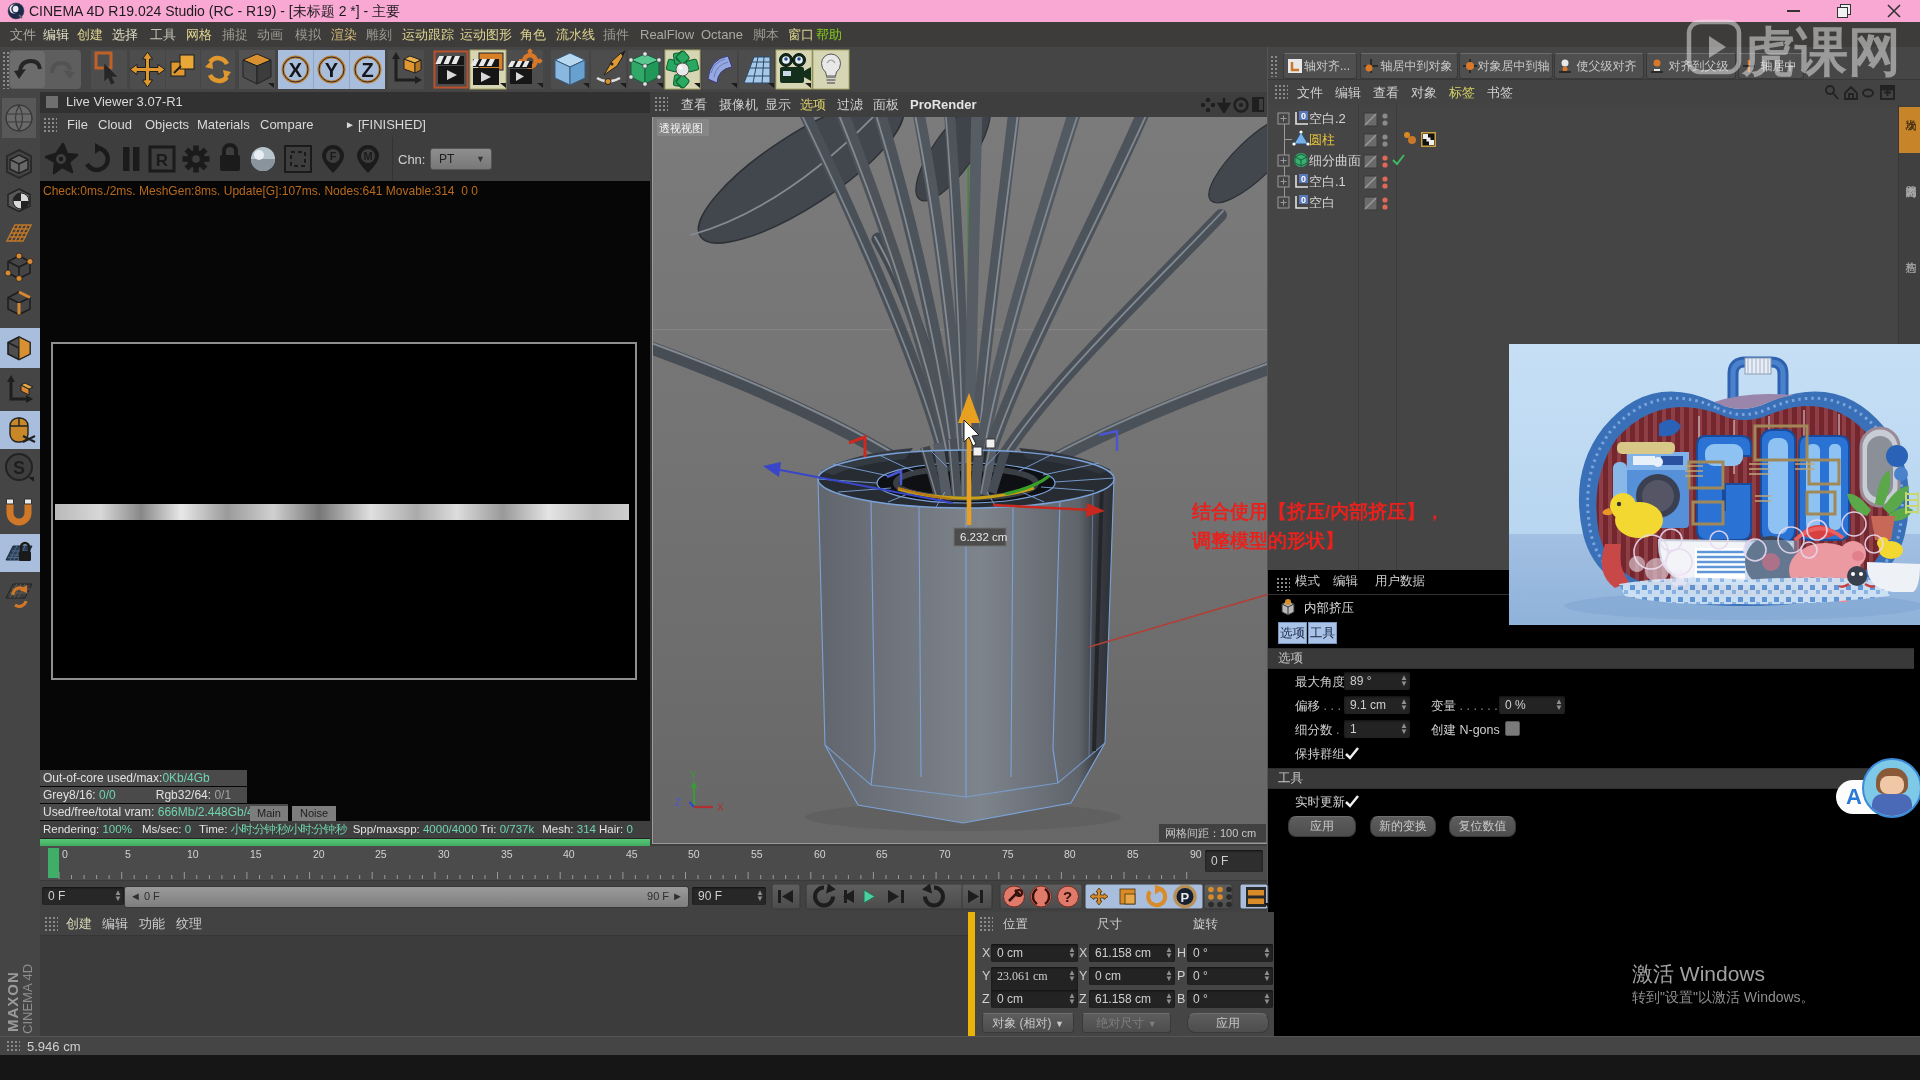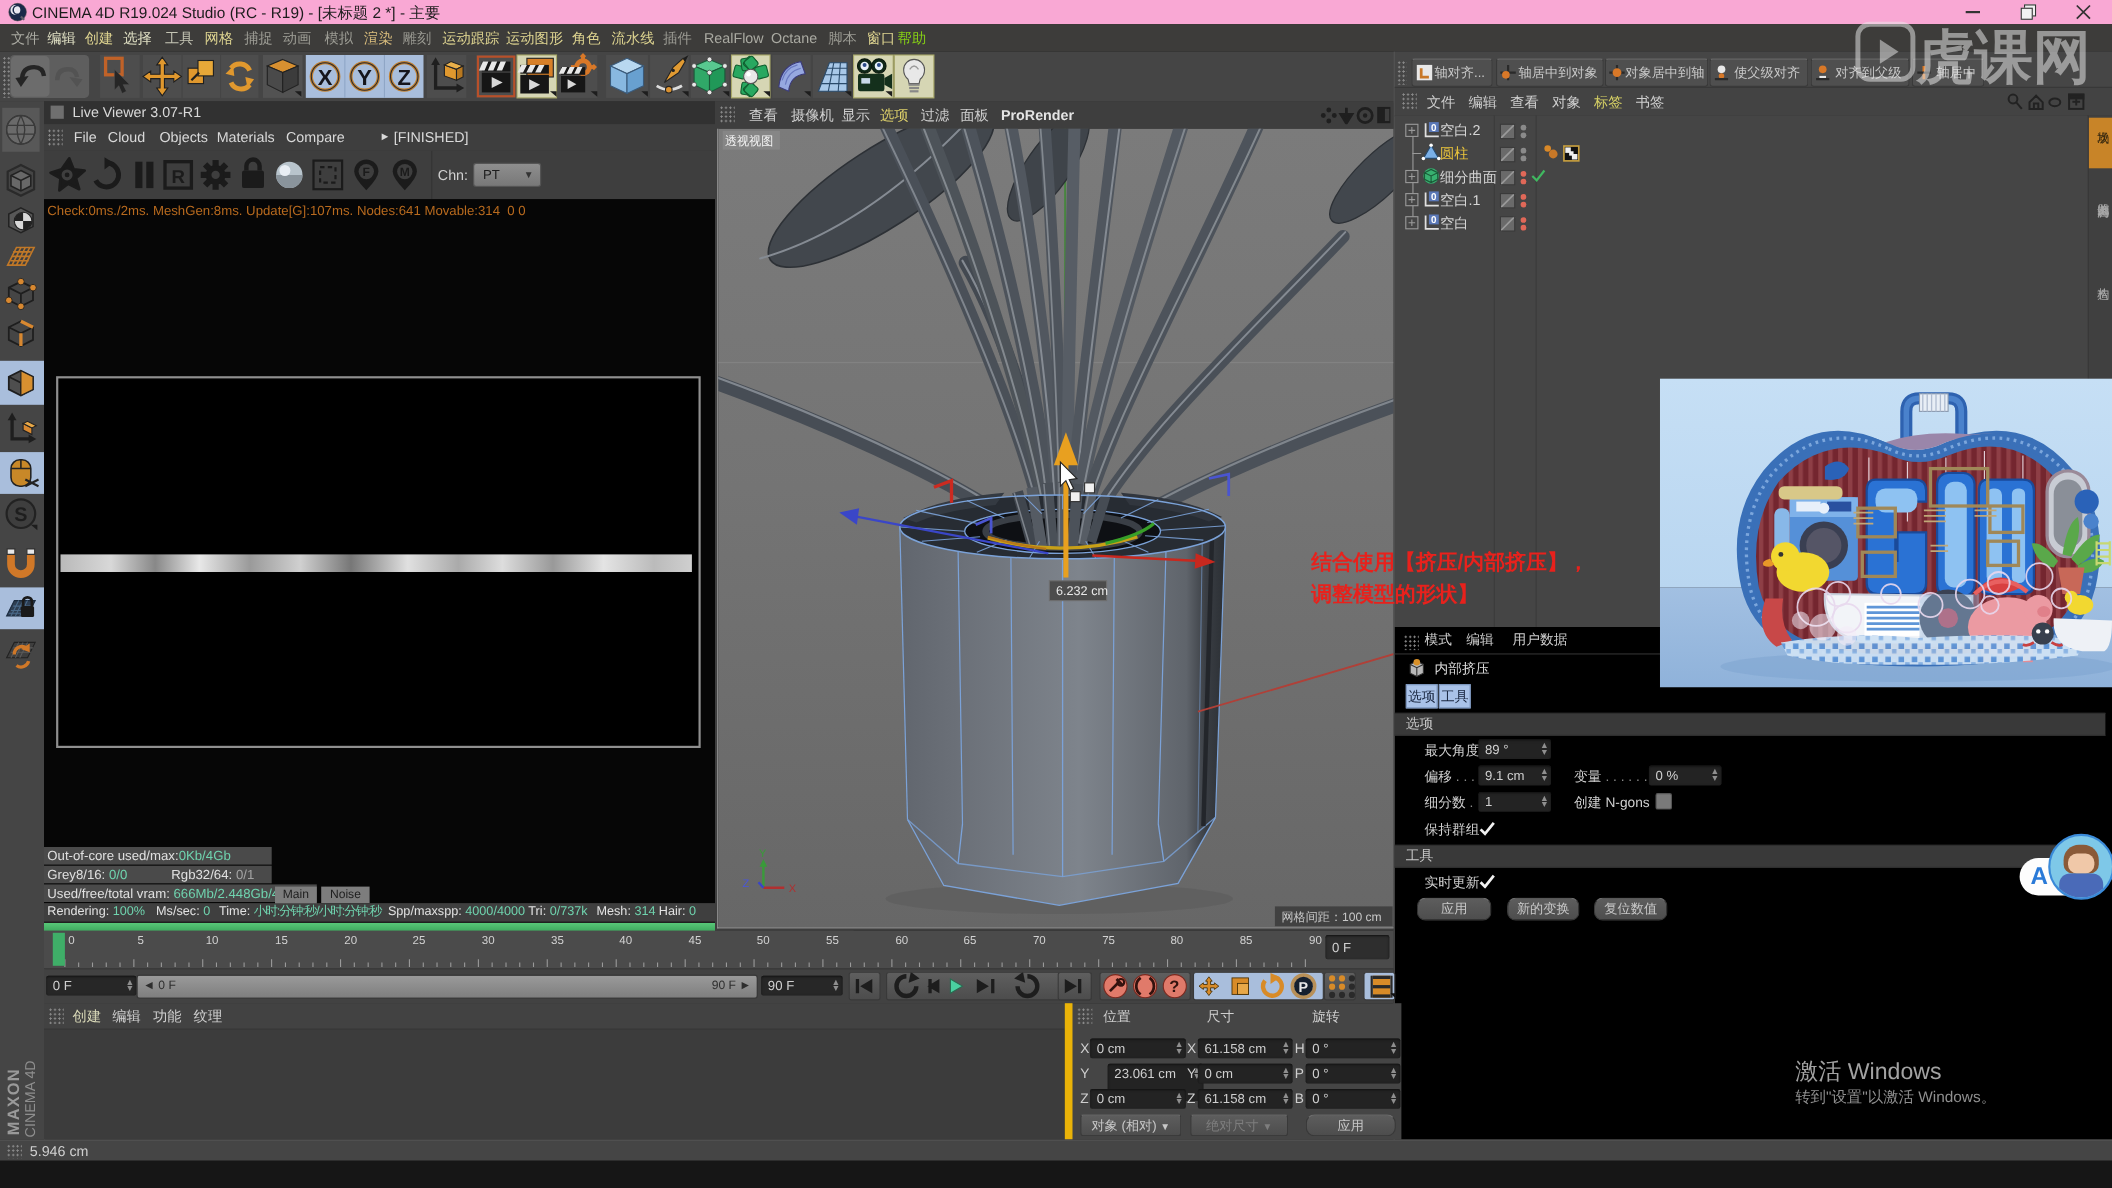--- a/index.html
+++ b/index.html
@@ -917,21 +917,21 @@
   <span class="abs" style="left:28px;top:4px;">位置</span>
       <span class="abs" style="left:122px;top:4px;">尺寸</span>
       <span class="abs" style="left:218px;top:4px;">旋转</span>
   <span class="abs" style="left:7px;top:34px;">X</span>
       <div class="fld" style="left:16px;top:32px;width:81px;height:18px;">0 cm<span class="stp">▲<br>▼</span></div>
   <span class="abs" style="left:104px;top:34px;">X</span>
       <div class="fld" style="left:114px;top:32px;width:80px;height:18px;">61.158 cm<span class="stp">▲<br>▼</span></div>
   <span class="abs" style="left:202px;top:34px;">H</span>
       <div class="fld" style="left:212px;top:32px;width:80px;height:18px;">0 °<span class="stp">▲<br>▼</span></div>
   <span class="abs" style="left:7px;top:57px;">Y</span>
-      <div class="fld" style="left:32px;top:55px;width:81px;height:34px;">23.061 cm<span class="stp">▲<br>▼</span></div>
+      <div class="fld" style="left:16px;top:55px;width:81px;height:34px;font-family:Liberation Serif, serif;">23.061 cm<span class="stp">▲<br>▼</span></div>
   <span class="abs" style="left:104px;top:57px;">Y</span>
       <div class="fld" style="left:114px;top:55px;width:80px;height:18px;">0 cm<span class="stp">▲<br>▼</span></div>
   <span class="abs" style="left:202px;top:57px;">P</span>
       <div class="fld" style="left:212px;top:55px;width:80px;height:18px;">0 °<span class="stp">▲<br>▼</span></div>
   <span class="abs" style="left:7px;top:80px;">Z</span>
       <div class="fld" style="left:16px;top:78px;width:81px;height:18px;">0 cm<span class="stp">▲<br>▼</span></div>
   <span class="abs" style="left:104px;top:80px;">Z</span>
       <div class="fld" style="left:114px;top:78px;width:80px;height:18px;">61.158 cm<span class="stp">▲<br>▼</span></div>
   <span class="abs" style="left:202px;top:80px;">B</span>
       <div class="fld" style="left:212px;top:78px;width:80px;height:18px;">0 °<span class="stp">▲<br>▼</span></div>

